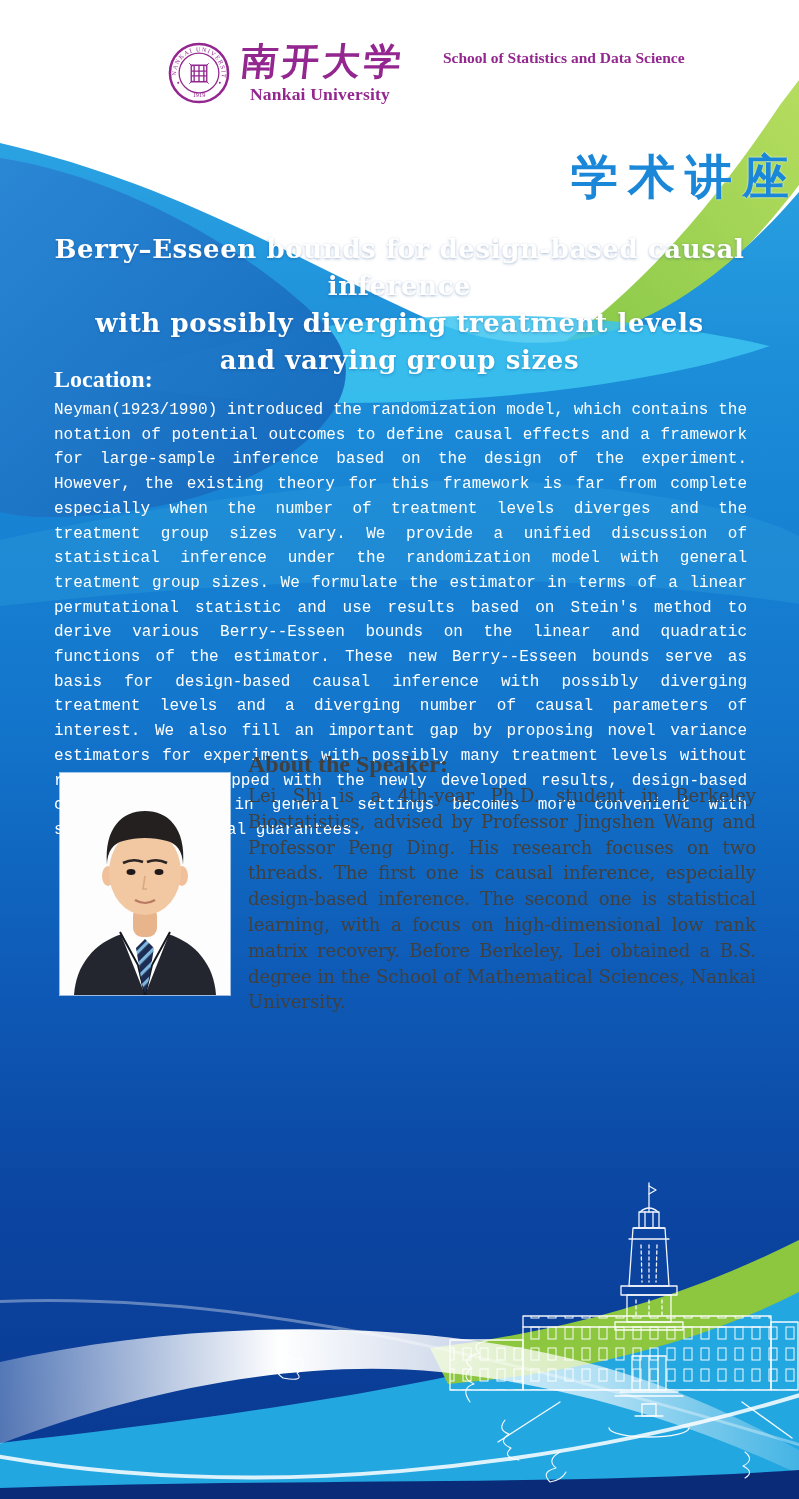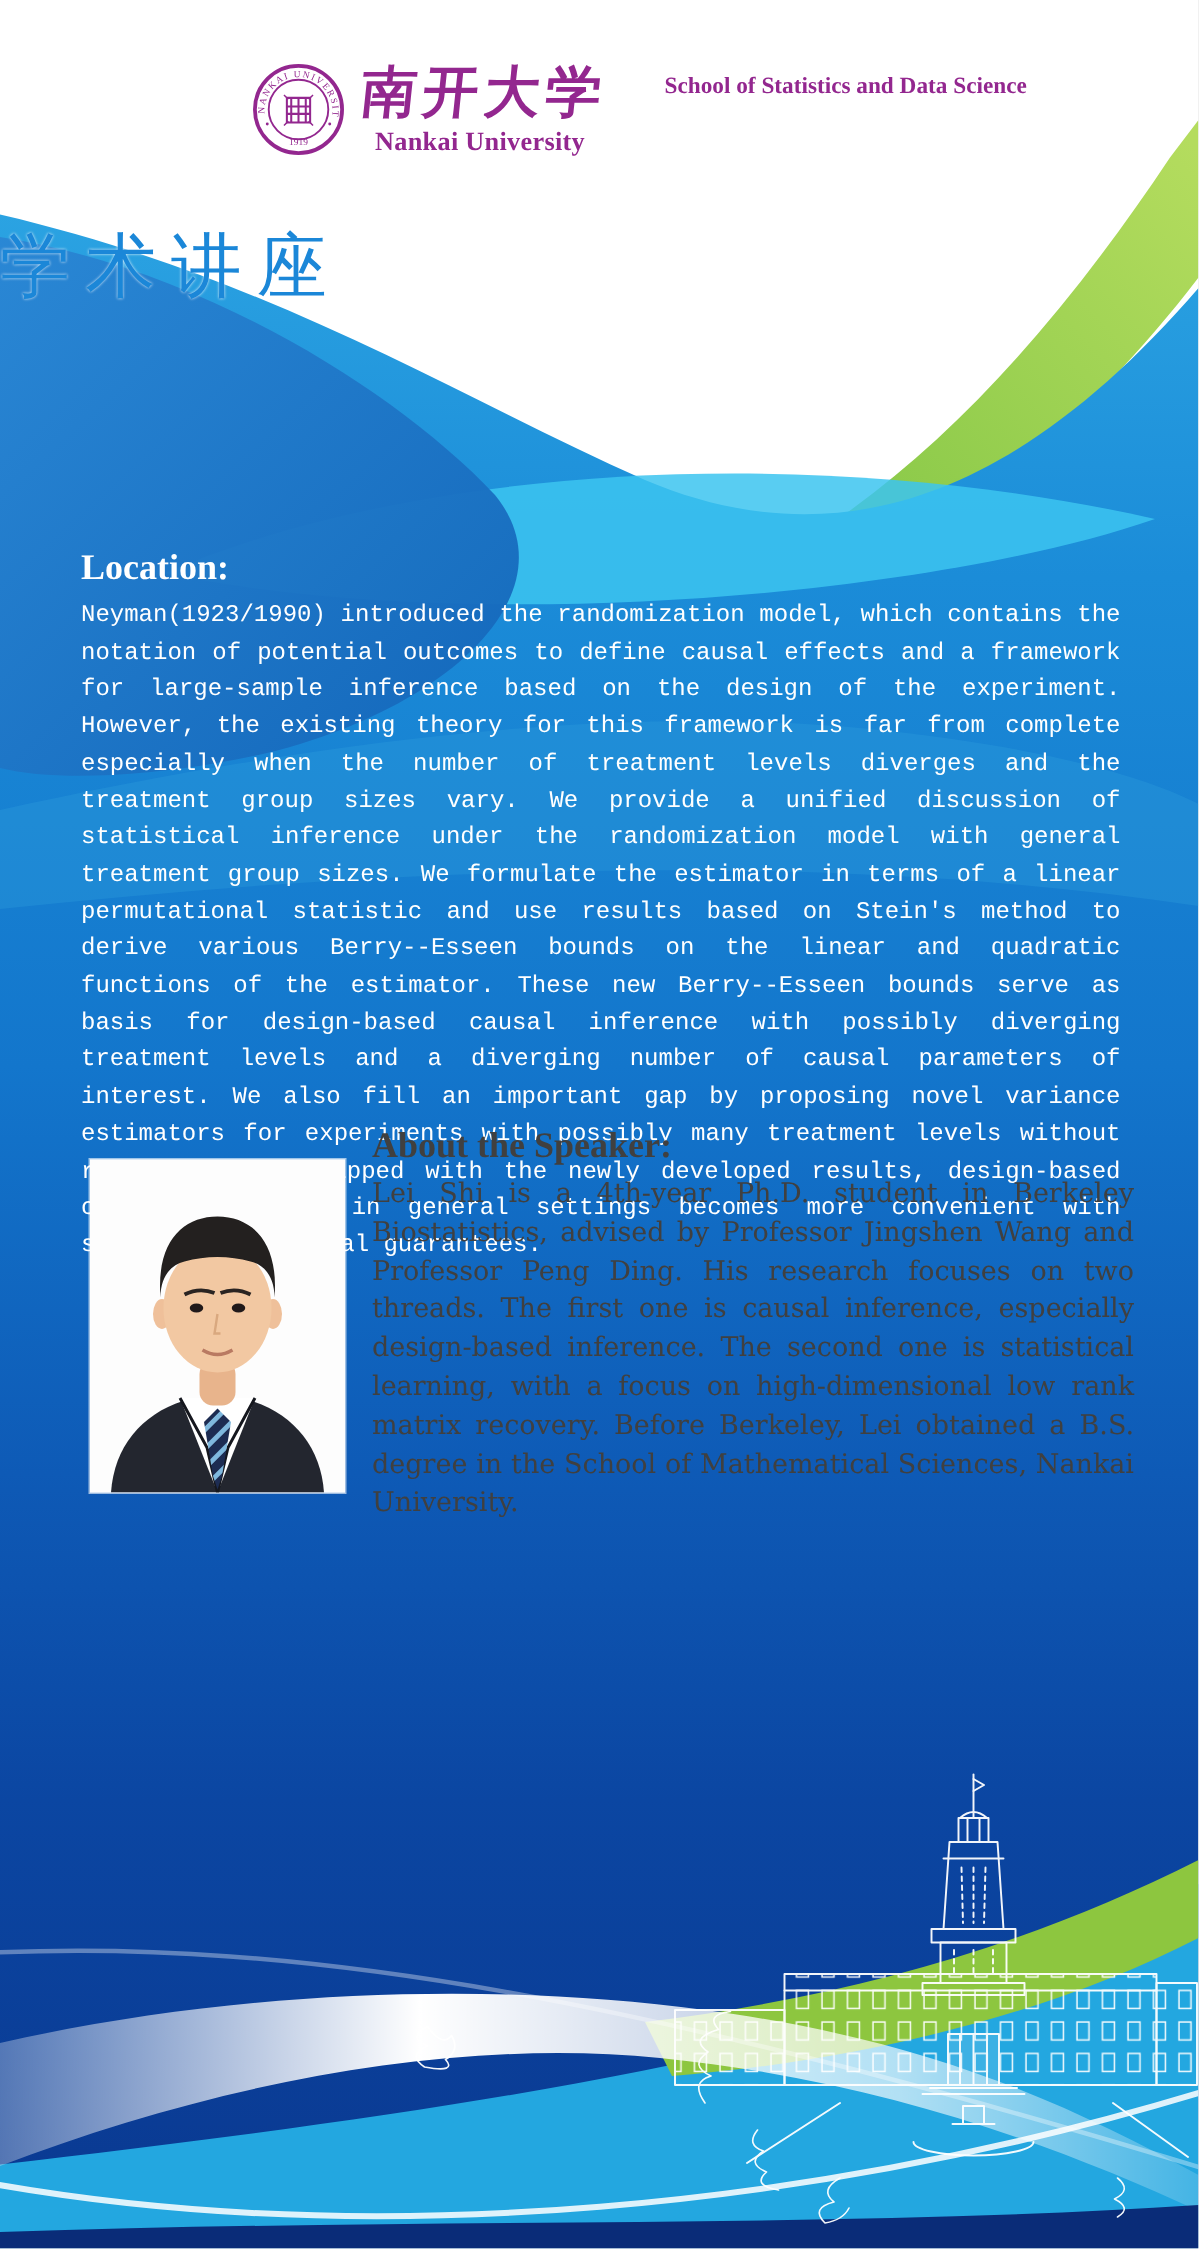--- a/index.html
+++ b/index.html
@@ -66,23 +66,23 @@
     margin-top: 3px;
     white-space: nowrap;
     margin-left: 30px;
   }
 
   
   .banner-title {
     position: absolute;
     top: 146px;
     width: 100%;
-    text-align: left;
+    text-align: right;
     font-size: 47px;
-    font-weight: 400;
+    font-weight: 700;
     letter-spacing: 10px;
     color: #1b87d8;
     text-shadow: 0 0 2px rgba(255,255,255,0.9);
   }
 
   
   .talk-title {
     position: absolute;
     top: 231px;
     width: 100%;
@@ -278,20 +278,25 @@
         <div class="univ-cn">南开大学</div>
         <div class="univ-en">Nankai University</div>
       </div>
       <div class="school-block">
         <div class="school-en">School of Statistics and Data Science</div>
       </div>
     </div>
 
     <div class="banner-title">学术讲座</div>
 
+    <div class="talk-title">
+      <div>Berry–Esseen bounds for design-based causal inference</div>
+      <div>with possibly diverging treatment levels</div>
+      <div>and varying group sizes</div>
+    </div>
 
     <div class="abstract">
       <div class="section-heading">Location:</div>
       <div class="abstract-body">Neyman(1923/1990) introduced the randomization model, which contains the notation of potential outcomes to define causal effects and a framework for large-sample inference based on the design of the experiment. However, the existing theory for this framework is far from complete especially when the number of treatment levels diverges and the treatment group sizes vary. We provide a unified discussion of statistical inference under the randomization model with general treatment group sizes. We formulate the estimator in terms of a linear permutational statistic and use results based on Stein's method to derive various Berry--Esseen bounds on the linear and quadratic functions of the estimator. These new Berry--Esseen bounds serve as basis for design-based causal inference with possibly diverging treatment levels and a diverging number of causal parameters of interest. We also fill an important gap by proposing novel variance estimators for experiments with possibly many treatment levels without replications. Equipped with the newly developed results, design-based causal inference in general settings becomes more convenient with stronger theoretical guarantees.</div>
     </div>
 
     <div class="speaker">
       <div class="photo-frame">
         <svg viewBox="0 0 170 222">
           <defs>

